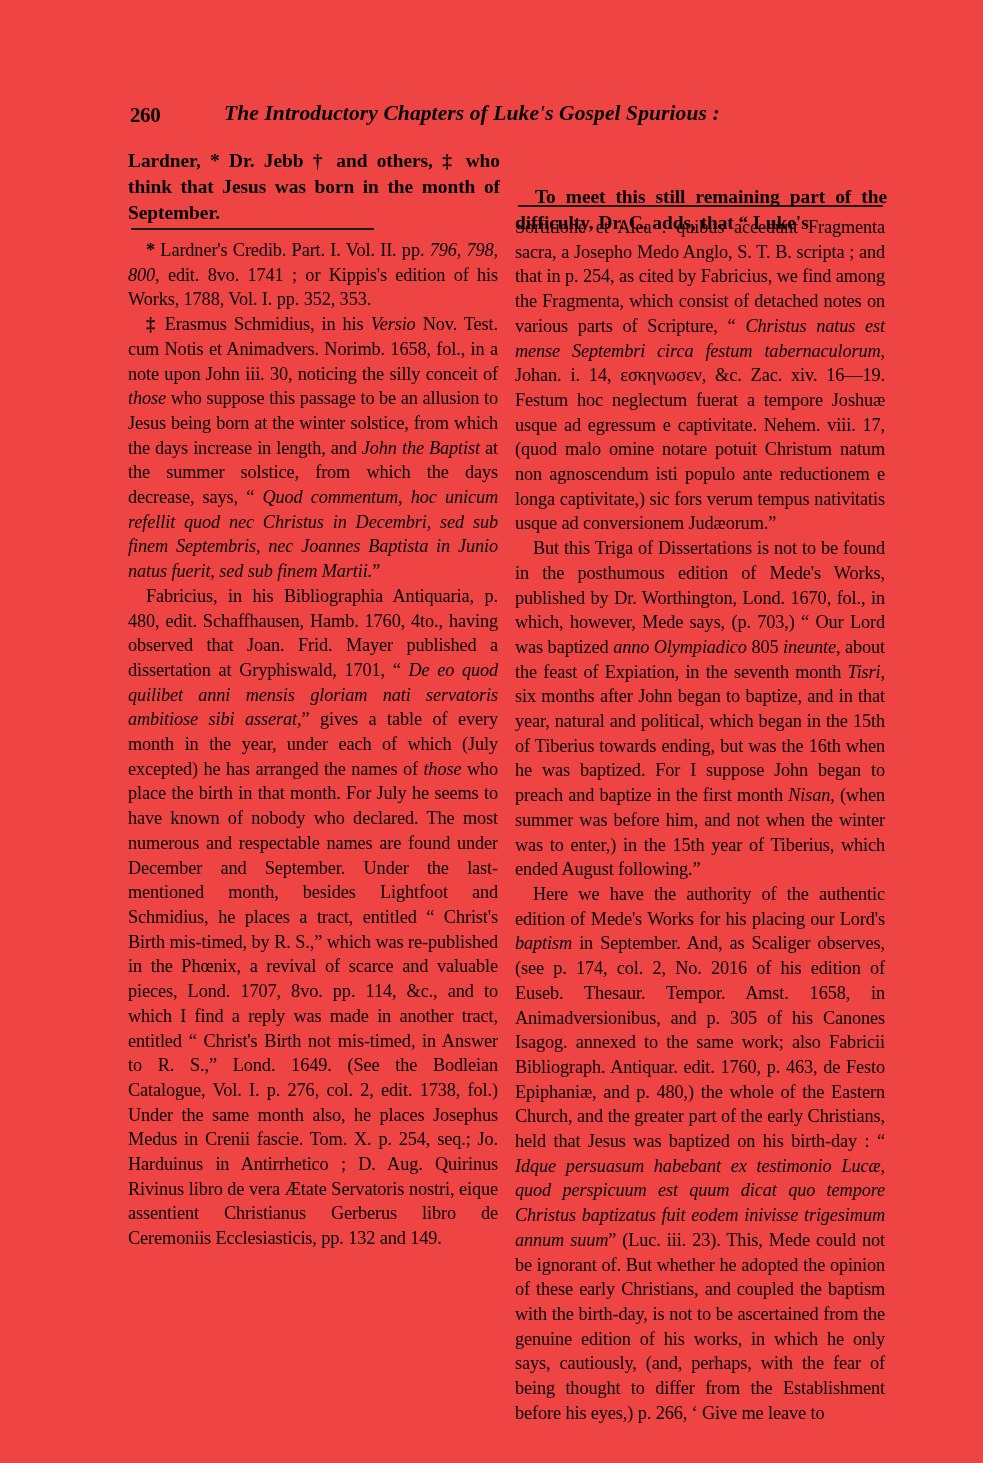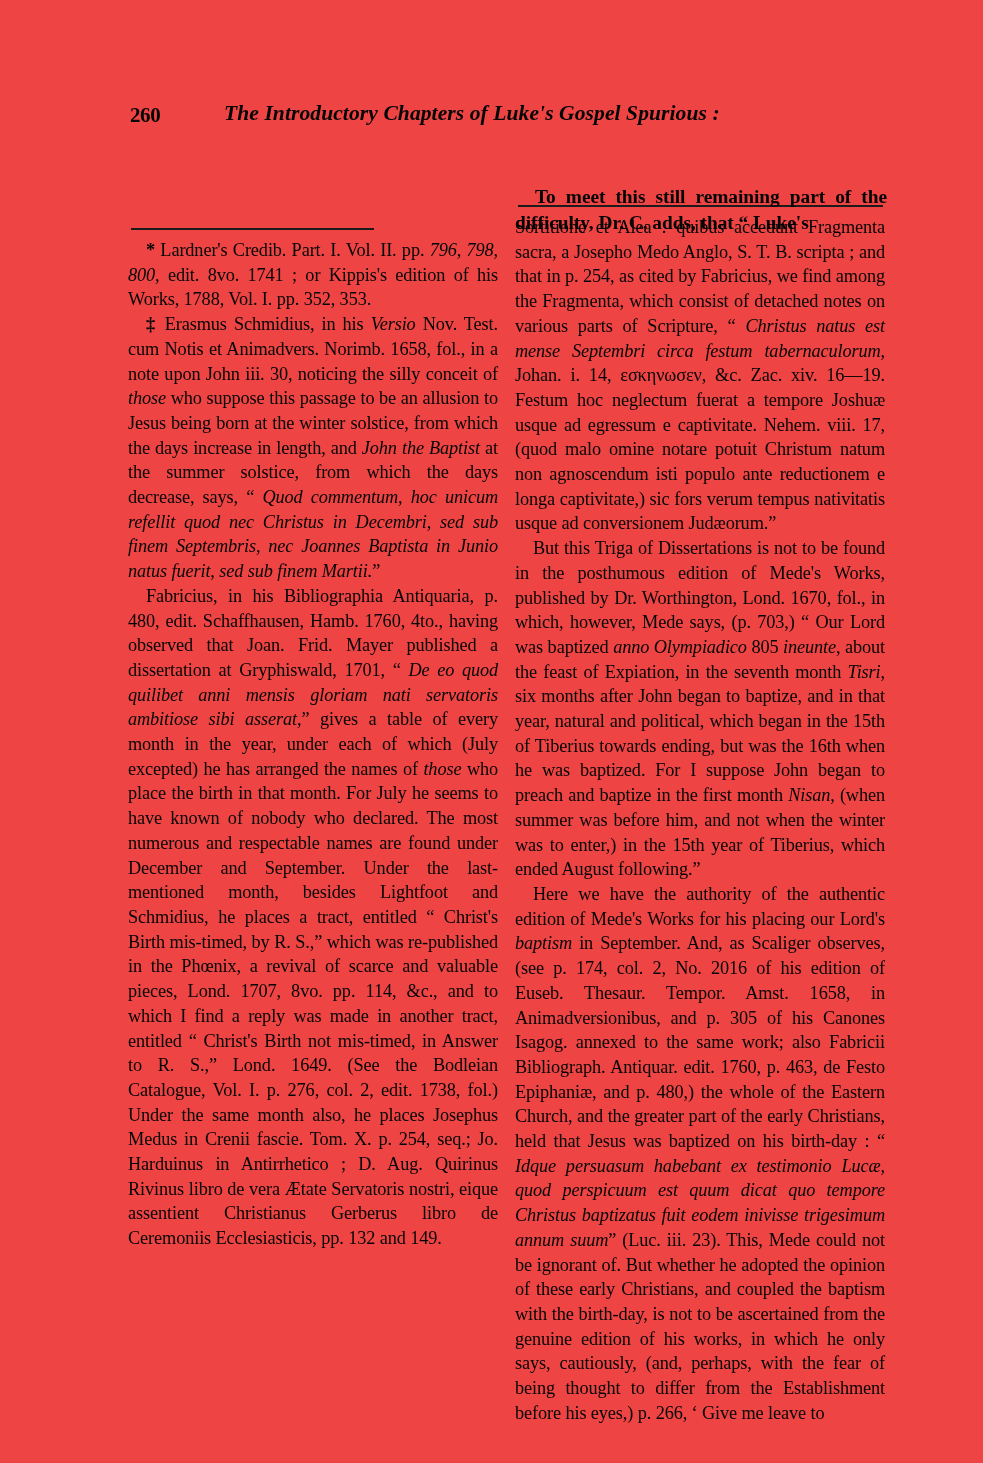--- a/index.html
+++ b/index.html
@@ -98,20 +98,29 @@
 </head>
 <body>
 
 <div id="page">
 
   <div id="running-head">
     <span id="folio">260</span>
     <span id="head-title">The Introductory Chapters of Luke's Gospel Spurious :</span>
   </div>
 
+  <div class="col" id="col-left">
+
+    <div id="lead-left">
+      <div class="body-text">
+        <p>Lardner, * Dr. Jebb † and others, ‡ who think that Jesus was born in the month of September.</p>
+      </div>
+    </div>
+
+  </div>
 
   <div class="fn-rule" id="rule-left"></div>
   <div class="fn-rule" id="rule-right"></div>
 
   <div class="fn-block" id="fn-left">
     <p class="ind">
       <span class="mark">*</span>
       <span>Lardner's Credib. Part. I. Vol. II. pp. <span class="it">796, 798, 800</span>, edit. 8vo. 1741 ; or Kippis's edition of his Works, 1788, Vol. I. pp. 352, 353.</span>
     </p>
     <p class="ind">

